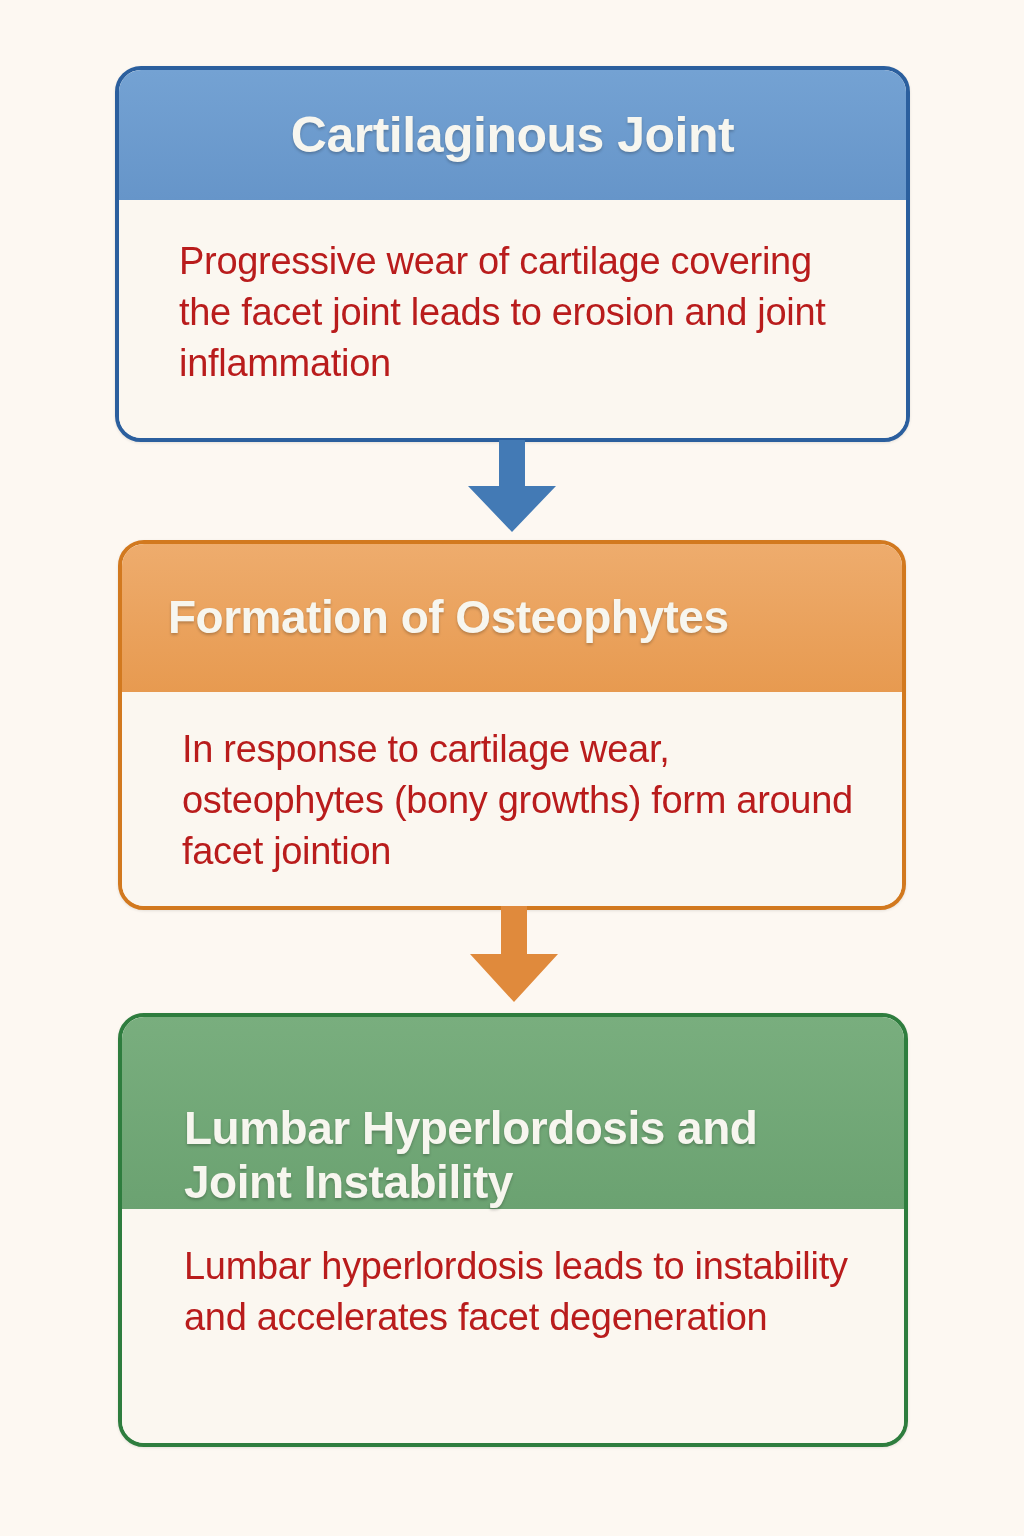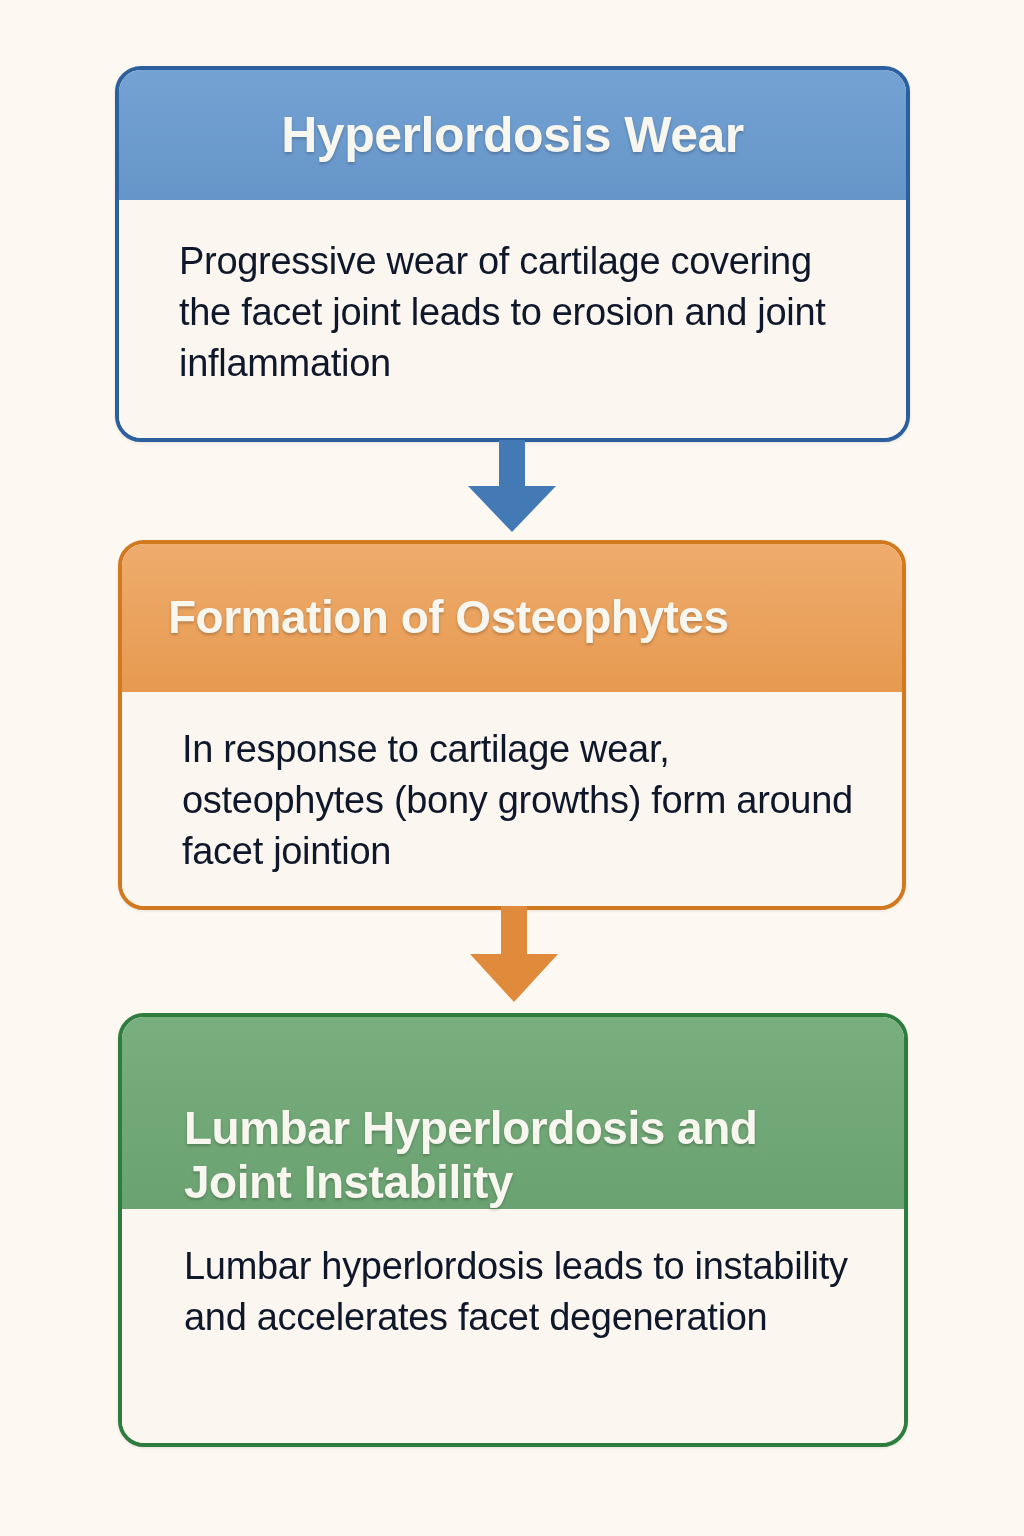--- a/index.html
+++ b/index.html
@@ -42,21 +42,21 @@
     letter-spacing: -0.5px;
     line-height: 1.16;
     text-shadow: 0 2px 3px rgba(0,0,0,0.22);
   }
   .card-body {
     box-sizing: border-box;
     width: 100%;
     background: #fbf7f0;
   }
   .card-text {
-    color: #0f172a;
+    color: #b91c1c;
     line-height: 1.34;
     letter-spacing: -0.3px;
   }
 
   
   #box-cartilaginous-wear {
     left: 115px;
     top: 66px;
     width: 795px;
     height: 376px;
@@ -145,21 +145,21 @@
   }
   #box-lumbar-hyperlordosis .card-text { font-size: 38px; }
 </style>
 </head>
 <body>
 
 <div id="flowchart">
 
   <div class="card" id="box-cartilaginous-wear">
     <div class="card-header">
-      <div class="card-title">Hyperlordosis Wear</div>
+      <div class="card-title">Cartilaginous Joint</div>
     </div>
     <div class="card-body">
       <div class="card-text">Progressive wear of cartilage covering the facet joint leads to erosion and joint inflammation</div>
     </div>
   </div>
 
   <svg id="arrow-blue" viewBox="0 0 104 92" xmlns="http://www.w3.org/2000/svg">
     <polygon points="39,0 65,0 65,46 96,46 52,92 8,46 39,46" fill="#437ab5"></polygon>
   </svg>
 

